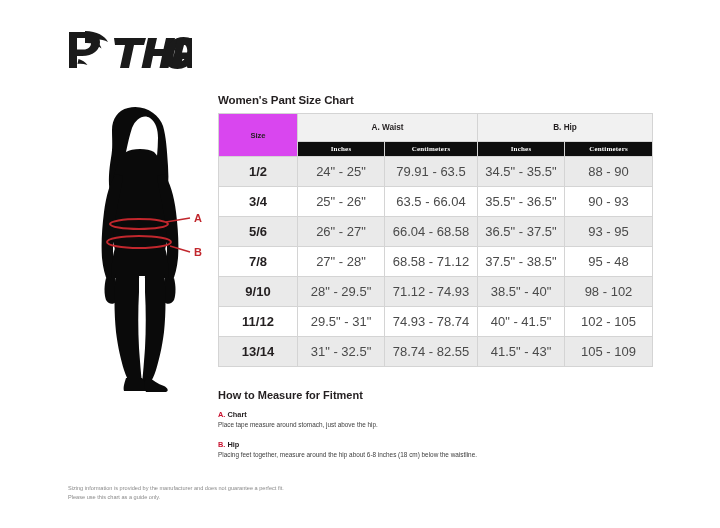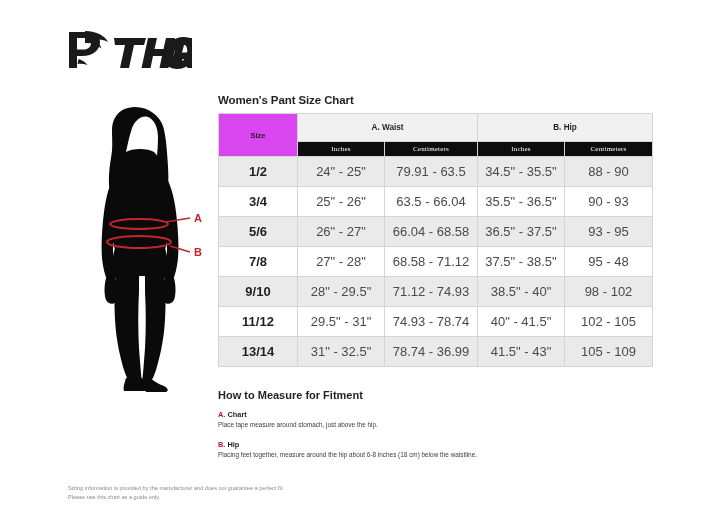--- a/index.html
+++ b/index.html
@@ -78,21 +78,21 @@
     font-size: 8.2px;
     font-weight: bold;
     color: #231f20;
     height: 27px;
   }
   th.unit-head {
     background: #0d0d0d;
     color: #ffffff;
     font-family: "Liberation Serif", serif;
     font-size: 7px;
-    font-weight: normal;
+    font-weight: bold;
     height: 14px;
     letter-spacing: 0.2px;
     border-color: #0d0d0d;
   }
 
   table.size-chart tbody td {
     height: 29px;
     color: #4a4a4a;
     font-size: 13px;
   }
@@ -290,21 +290,21 @@
         <tr class="plain">
           <td class="size-cell">11/12</td>
           <td>29.5" - 31"</td>
           <td>74.93 - 78.74</td>
           <td>40" - 41.5"</td>
           <td>102 - 105</td>
         </tr>
         <tr class="shade">
           <td class="size-cell">13/14</td>
           <td>31" - 32.5"</td>
-          <td>78.74 - 36.99</td>
+          <td>78.74 - 82.55</td>
           <td>41.5" - 43"</td>
           <td>105 - 109</td>
         </tr>
       </tbody>
   </table>
 
   <div id="howto">
     <h2 id="howto-title">How to Measure for Fitment</h2>
 
     <div class="measure-block">

